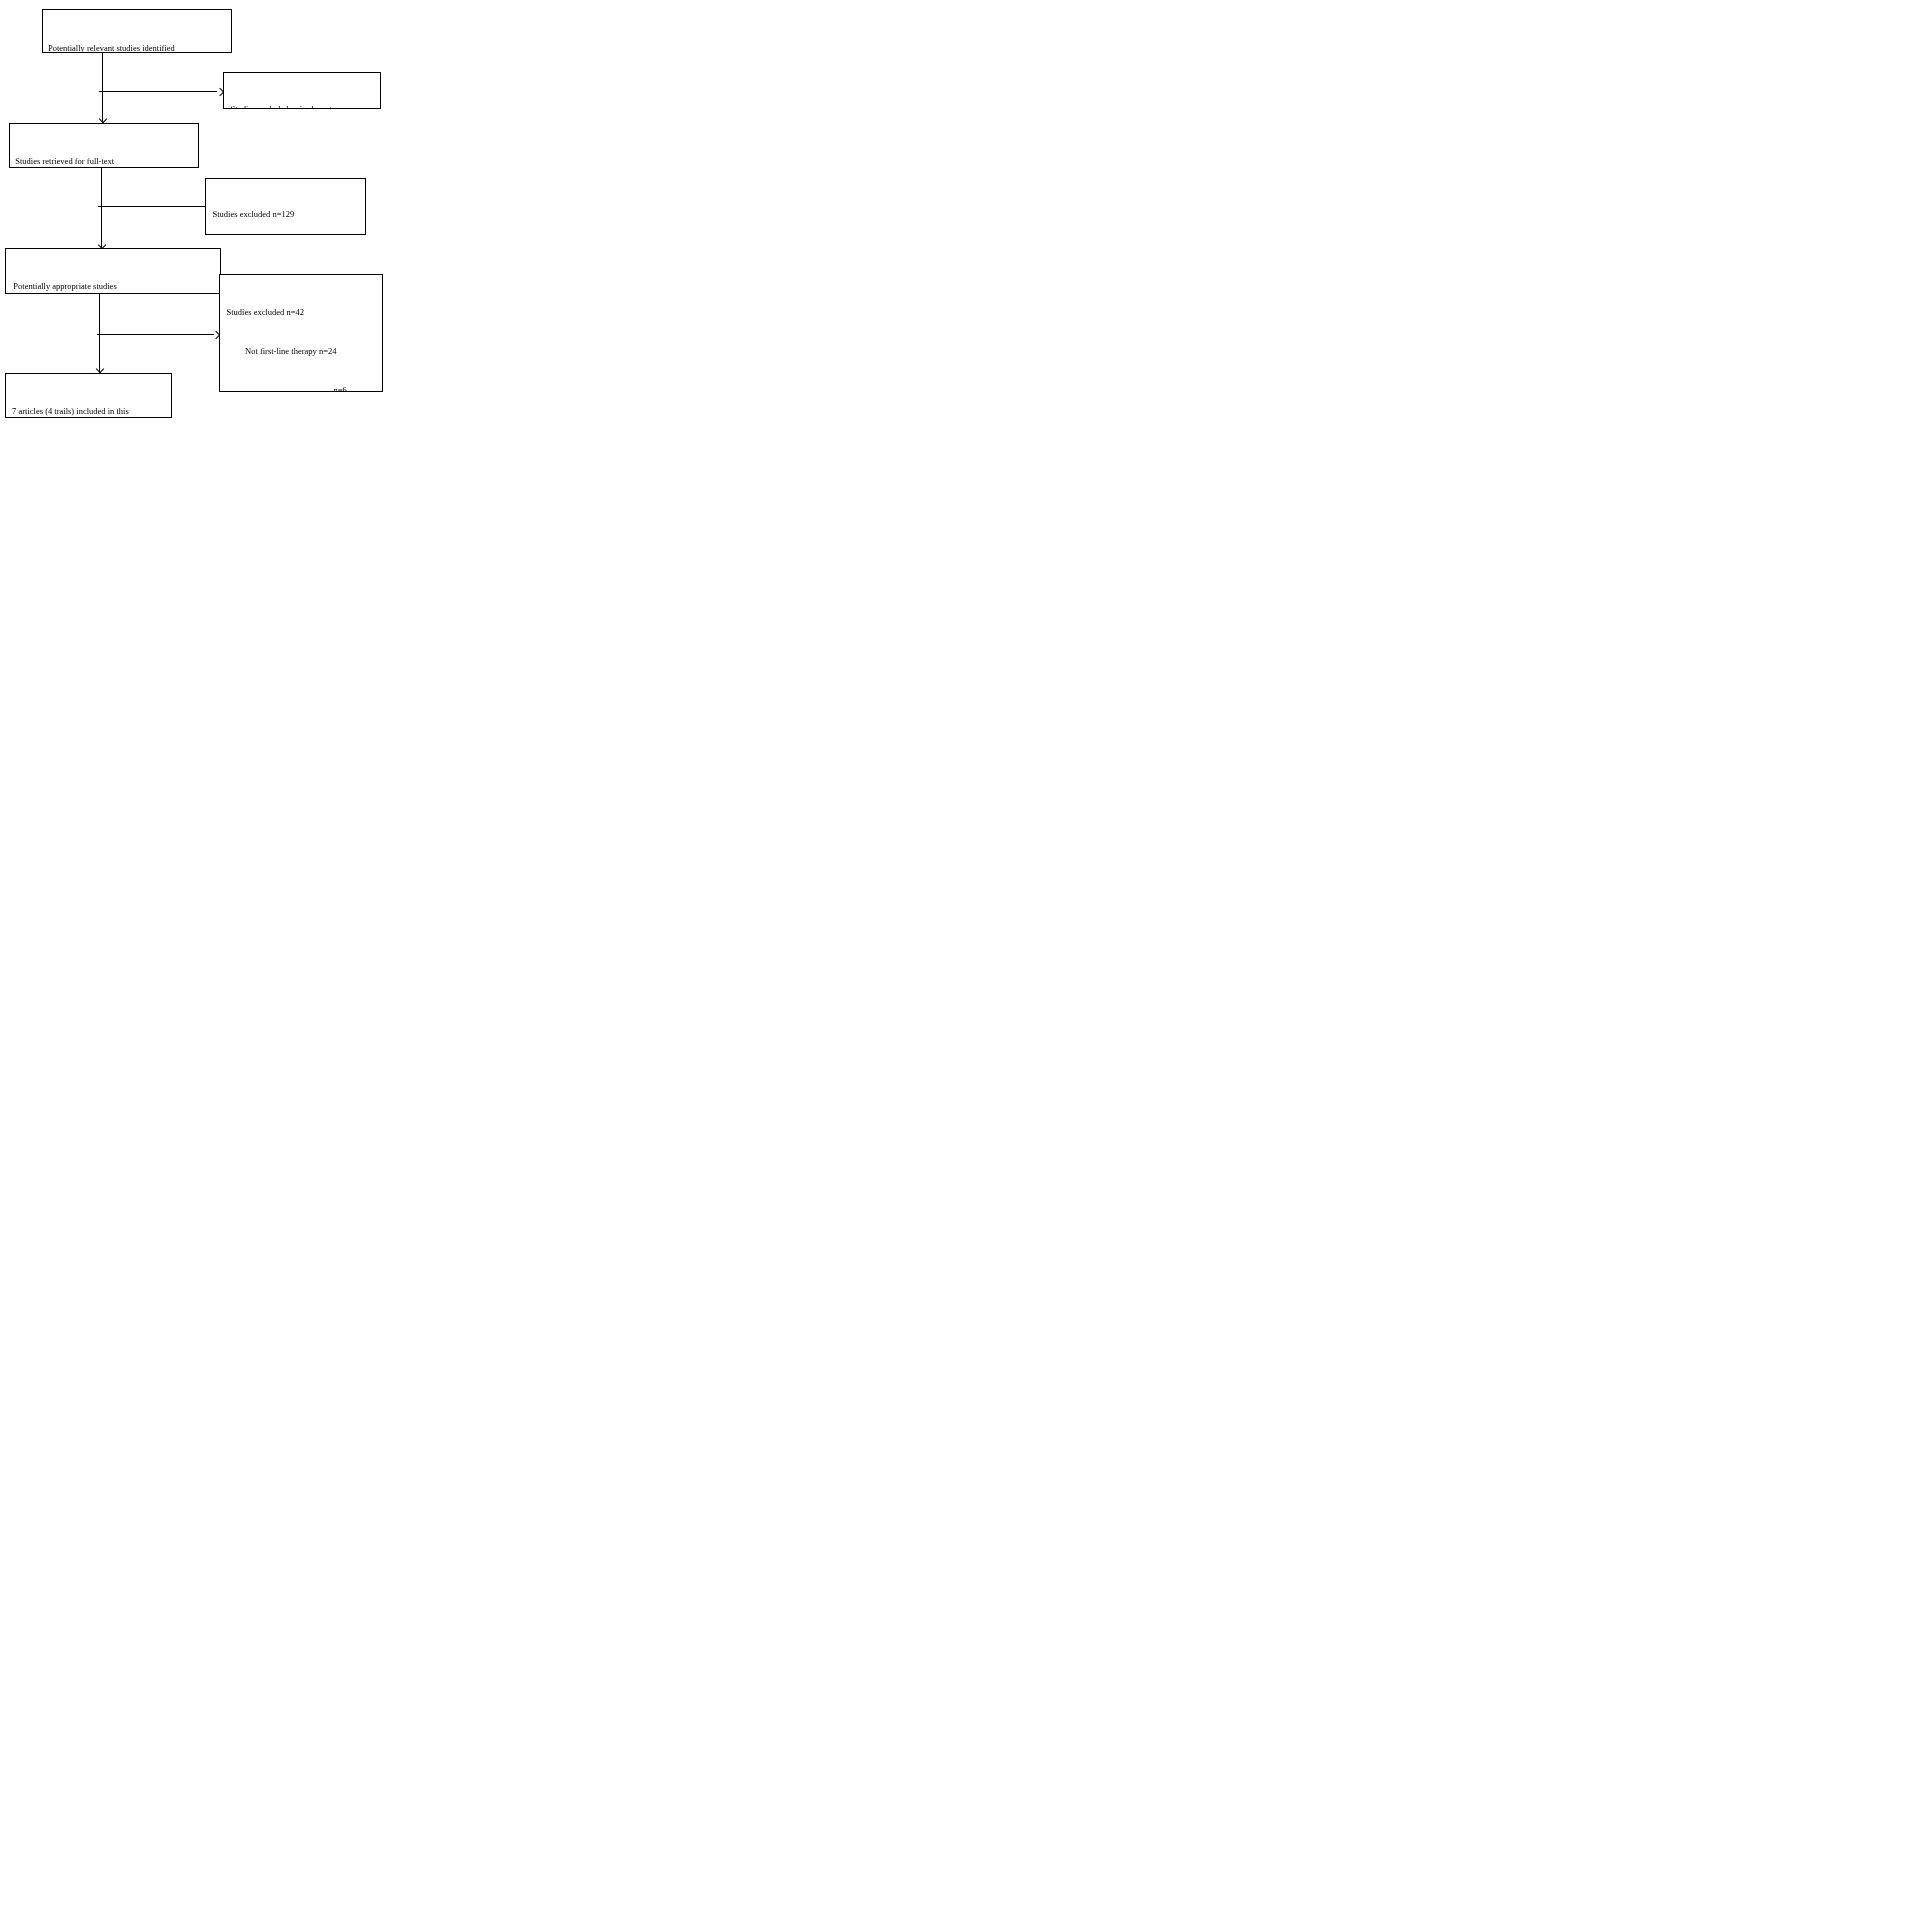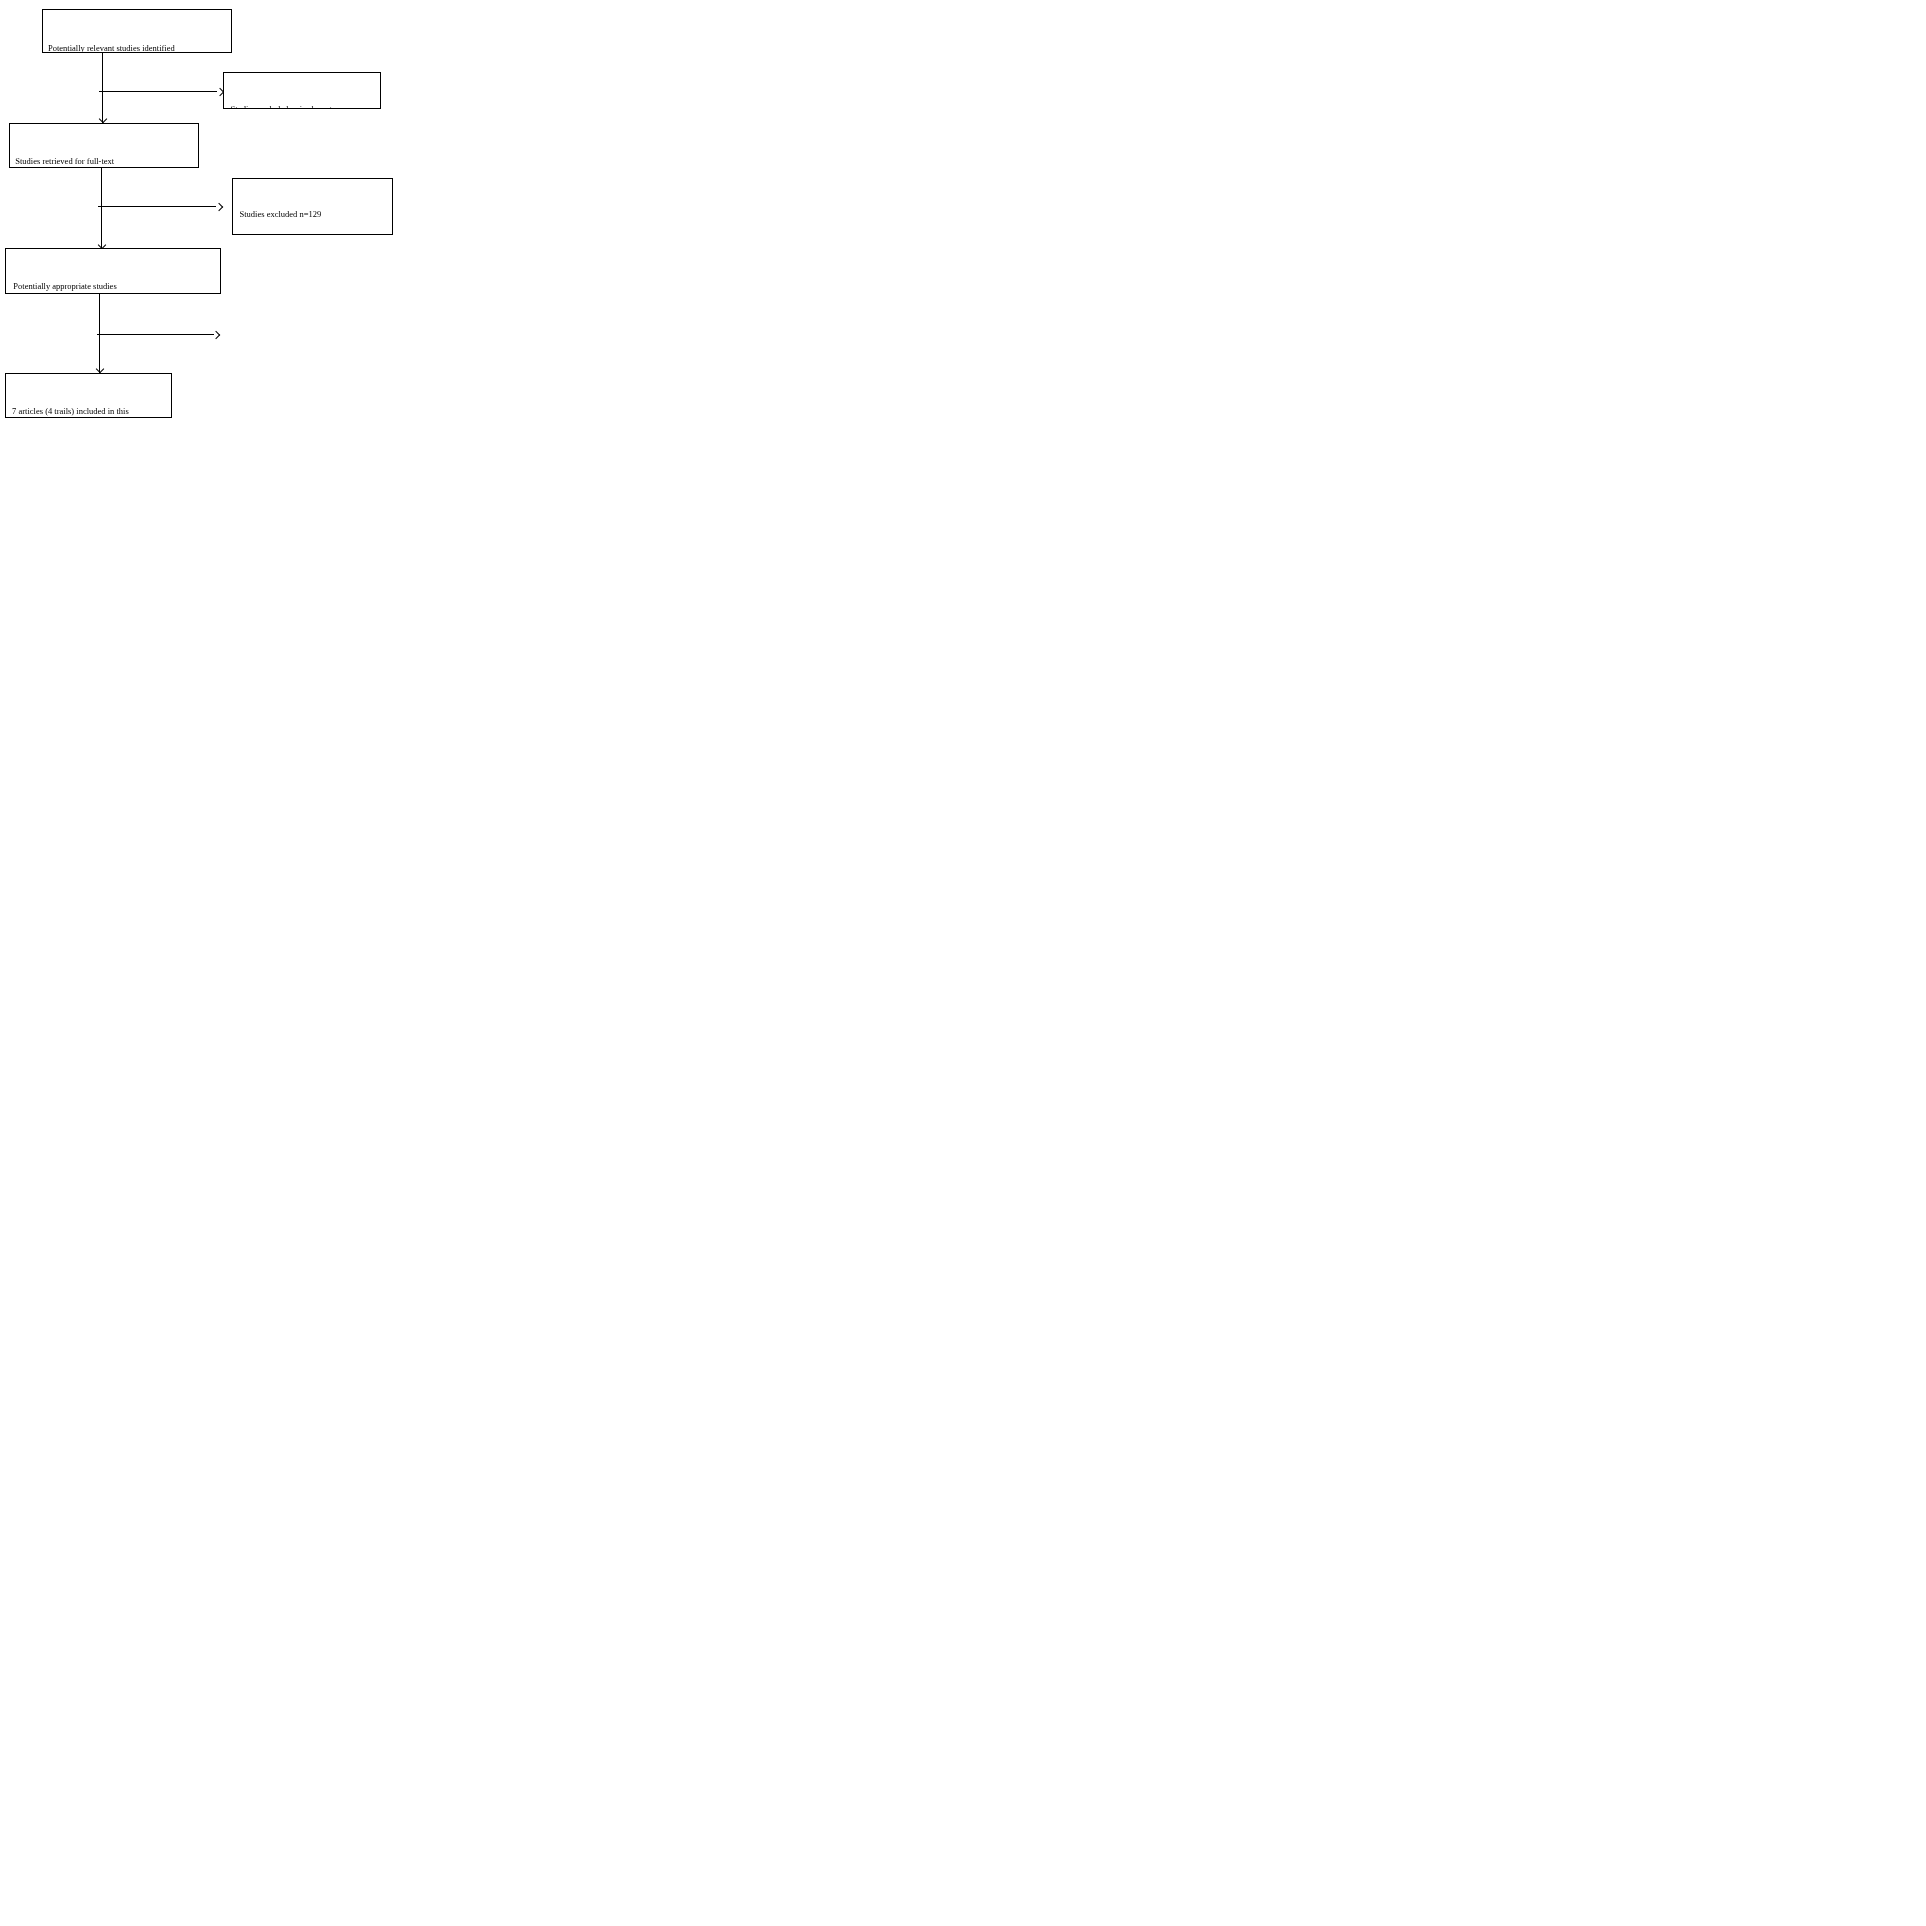--- a/index.html
+++ b/index.html
@@ -79,37 +79,49 @@
     <div class="bline">Studies retrieved for full-text</div>
     
   </div>
 
   <div class="vline" style="left:101px; top:168px; height:80px;"></div>
   <div class="chev chev-down" style="left:99px; top:242px;"></div>
 
   <div class="hline" style="left:98px; top:206px; width:118px;"></div>
   <div class="chev chev-right" style="left:216px; top:204px;"></div>
 
-  <div class="box" id="box-excl-fulltext" style="left:232px; top:178px; width:161px; height:57px;">
+  <div class="box" id="box-excl-fulltext" style="left:205px; top:178px; width:161px; height:57px;">
     <div class="bline">Studies excluded n=129</div>
     
     
   </div>
 
   <div class="box" id="box-assessed" style="left:5px; top:248px; width:216px; height:46px;">
     <div class="bline">Potentially appropriate studies</div>
     
   </div>
 
   <div class="vline" style="left:99px; top:294px; height:79px;"></div>
   <div class="chev chev-down" style="left:97px; top:366px;"></div>
 
   <div class="hline" style="left:97px; top:334px; width:117px;"></div>
   <div class="chev chev-right" style="left:213px; top:332px;"></div>
 
+  <div class="box" id="box-excl-eligibility" style="left:219px; top:274px; width:164px; height:118px;">
+    <div class="bline">Studies excluded n=42</div>
+    <div class="bline sub">Not first-line therapy n=24</div>
+    <div class="bline sub">
+      
+      <span class="nval">n=6</span>
+    </div>
+    
+    
+    
+    
+  </div>
 
   <div class="box" id="box-included" style="left:4.6px; top:373px; width:167px; height:45px;">
     <div class="bline">7 articles (4 trails) included in this</div>
     
   </div>
 
 </div>
 
 
 </body></html>

